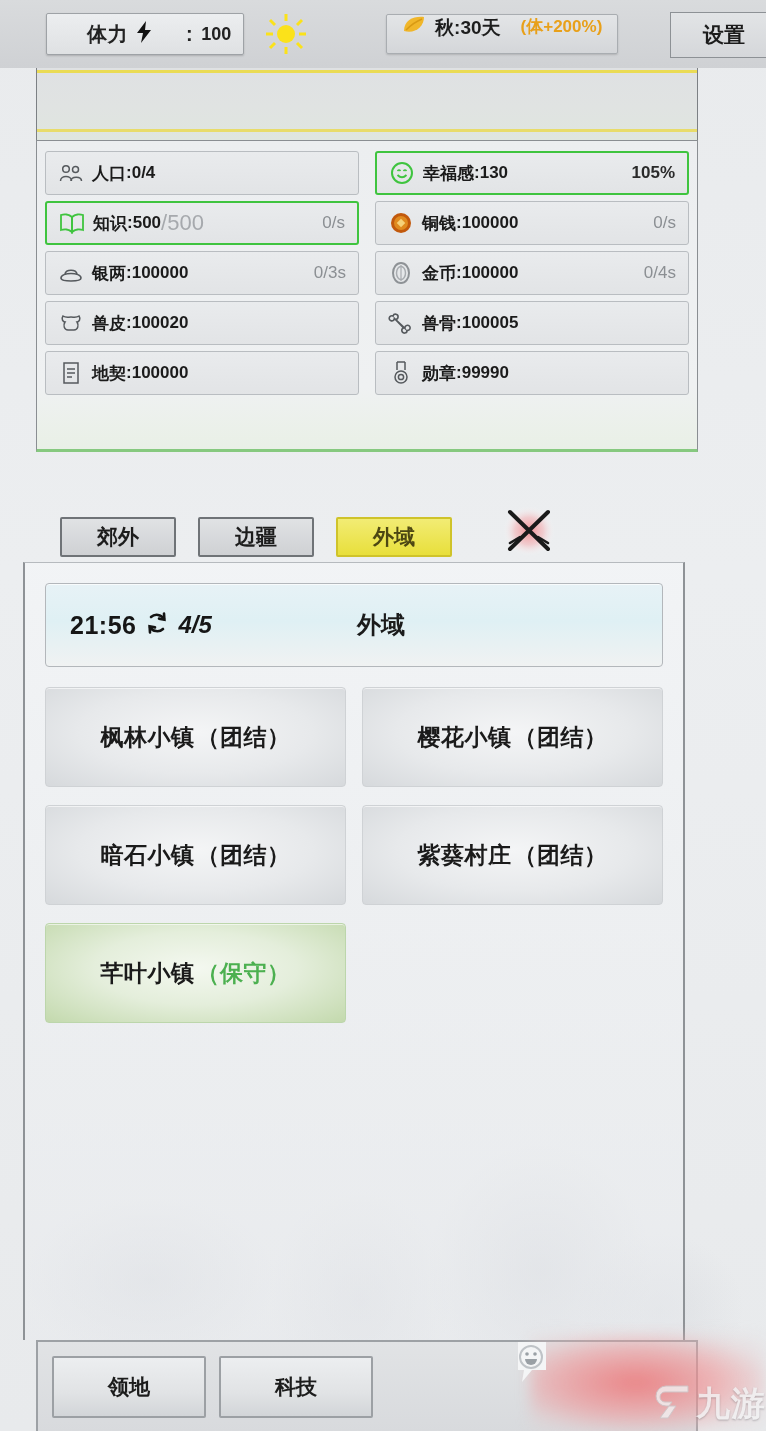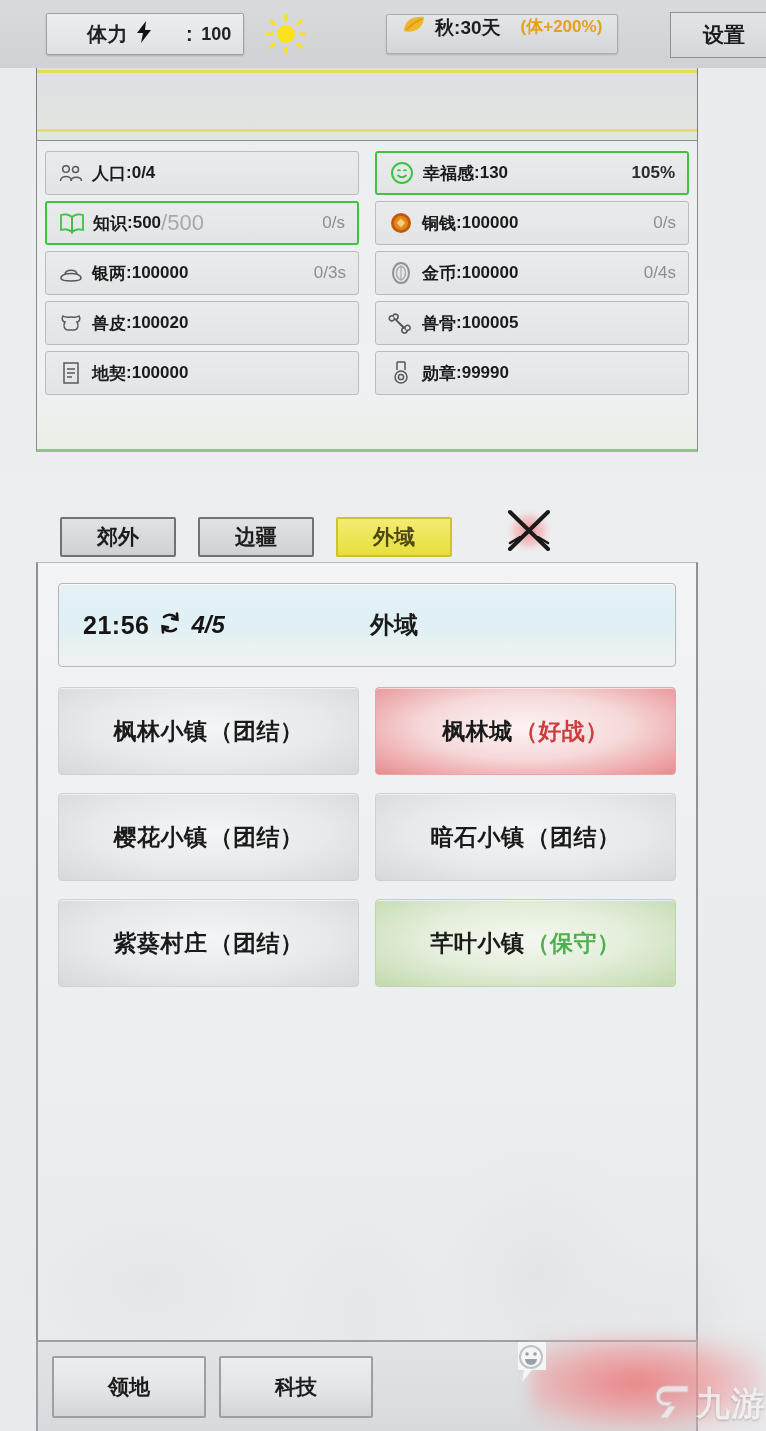--- a/index.html
+++ b/index.html
@@ -134,21 +134,21 @@
   .tab:first-child { margin-left: 24px; }
   .tab.active {
     background: linear-gradient(180deg,#f2ec74,#e8df3b);
     border: 2px solid #cfc32a;
     color:#4d4713;
   }
   .swords-wrap { margin-left: 46px; width: 62px; height: 60px; position:relative; }
 
   
   .main-panel {
-    position:absolute; left: 36px; top: 562px; width: 662px; height: 778px;
+    position:absolute; left: 23px; top: 562px; width: 662px; height: 778px;
     border-left: 2px solid #8e9296;
     border-right: 2px solid #8e9296;
     border-top: 1px solid #b6babe;
     background: linear-gradient(180deg, rgba(242,244,246,.92) 0%, rgba(238,240,242,.78) 45%, rgba(233,235,238,.55) 100%);
     padding: 20px;
   }
 
   .timer-bar {
     height: 84px; width: 100%;
     background: linear-gradient(180deg,#e7f2f6 0%, #dff0f4 45%, #f0f2f2 100%);
@@ -161,21 +161,21 @@
   .timer-clock { font-size: 25px; color:#161616; font-weight:600; letter-spacing:.5px; }
   .refresh-icon { margin: 0 9px; display:inline-block; }
   .timer-count { font-size: 24px; color:#161616; font-weight:600;font-style:italic; }
   .timer-region { flex:1; text-align:center; font-size: 24px; color:#1b1b1b; font-weight:600; padding-right: 88px; }
 
   .loc-grid {
     margin-top: 20px;
     display:grid; grid-template-columns: 1fr 1fr; gap: 18px 16px;
   }
   .loc-card {
-    height: 88px; border-radius: 4px;
+    height: 100px; border-radius: 4px;
     display:flex; align-items:center; justify-content:center;
     font-size: 23px; font-weight:600; color:#1a1a1a;
     letter-spacing: .5px;
     border: 1px solid #cfd2d5;
     background: radial-gradient(ellipse at 50% 45%, #f4f5f6 0%, #e7e9eb 55%, #d6d9dc 100%);
     box-shadow: inset 0 1px 0 rgba(255,255,255,.6);
   }
   .loc-card.war {
     border: 1px solid #e9a5a7;
     background: radial-gradient(ellipse at 50% 45%, #fdf3f3 0%, #f6d9da 48%, #e88b8f 100%);
@@ -465,24 +465,20 @@
       <span class="timer-region">外域</span>
     </div>
 
     <div class="loc-grid">
 
       <div class="loc-card">
         <span>枫林小镇</span>
         <span class="loc-tag">（团结）</span>
       </div>
 
-      <div class="loc-card war">
-        <span>枫林城</span>
-        <span class="loc-tag war-tag">（好战）</span>
-      </div>
 
       <div class="loc-card">
         <span>樱花小镇</span>
         <span class="loc-tag">（团结）</span>
       </div>
 
       <div class="loc-card">
         <span>暗石小镇</span>
         <span class="loc-tag">（团结）</span>
       </div>

